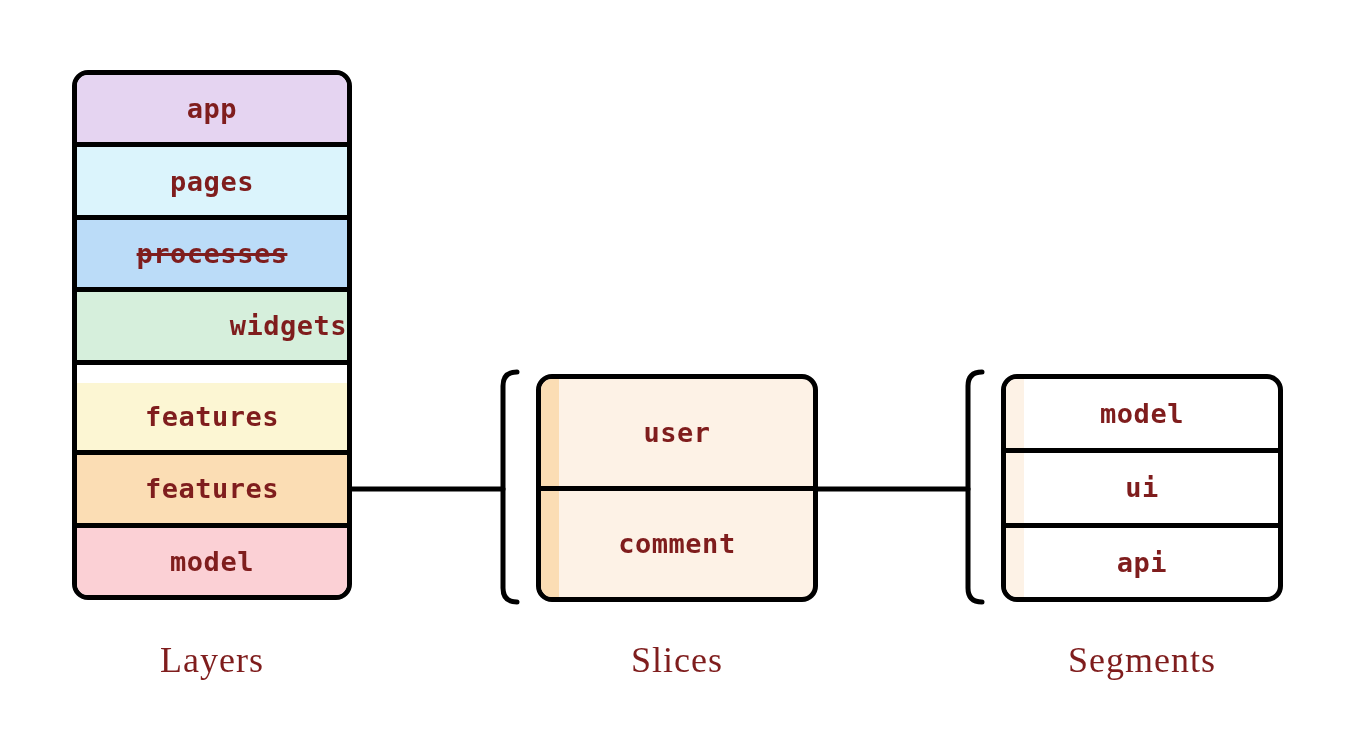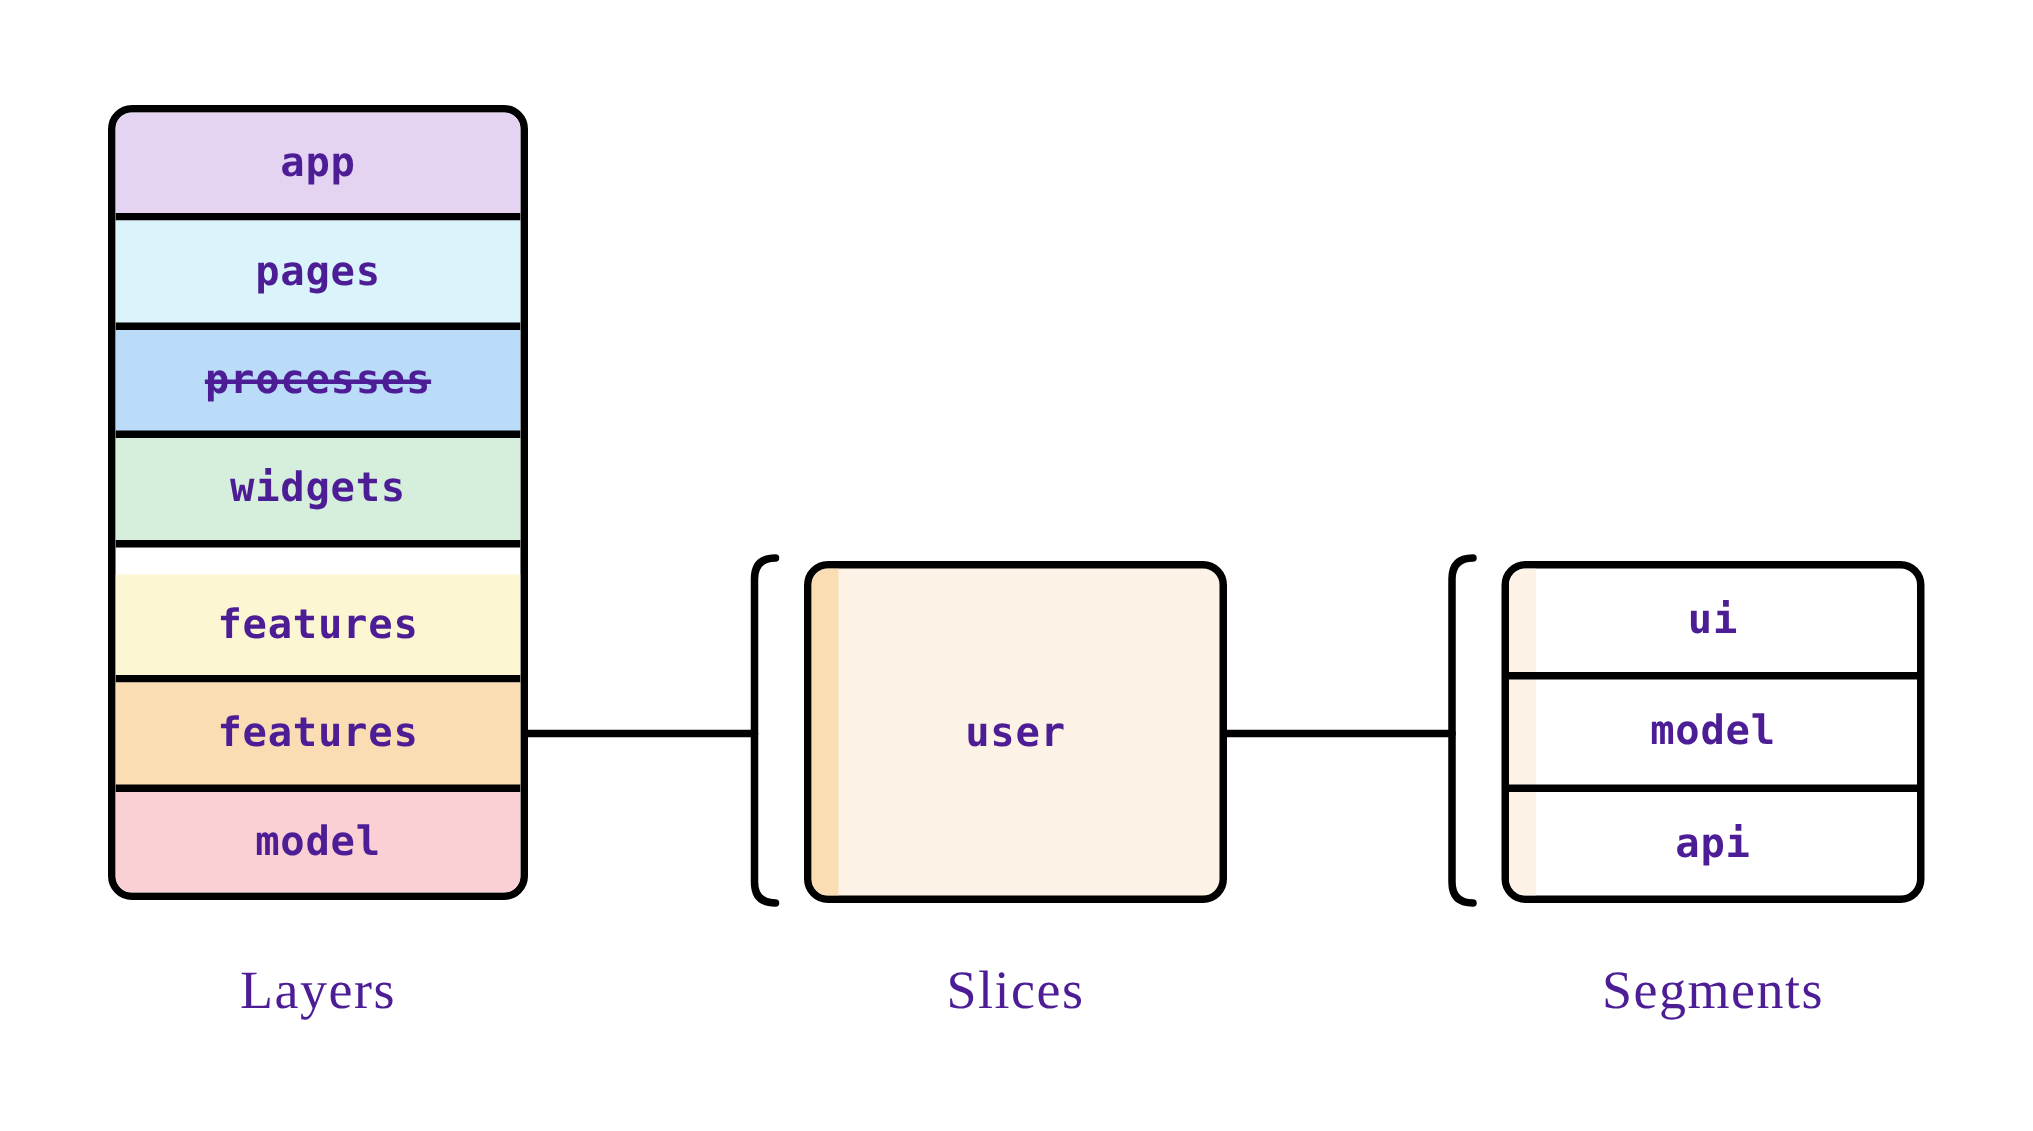--- a/index.html
+++ b/index.html
@@ -6,21 +6,21 @@
     margin: 0;
     padding: 0;
     background: #ffffff;
   }
   .stage {
     position: relative;
     width: 1355px;
     height: 754px;
     background: #ffffff;
     font-family: "DejaVu Sans Mono", "Liberation Mono", monospace;
-    color: #4c1d95;
+    color: #7f1d1d;
     overflow: hidden;
   }
   .overlay {
     position: absolute;
     left: 0;
     top: 0;
     width: 1355px;
     height: 754px;
     pointer-events: none;
   }
@@ -100,50 +100,53 @@
   <div class="box layers-box">
     <div class="row" style="background-color: rgb(229, 212, 241);">
       <span class="row-label">app</span>
     </div>
     <div class="row" style="background-color: rgb(219, 244, 252);">
       <span class="row-label">pages</span>
     </div>
     <div class="row" style="background-color: rgb(187, 220, 248);">
       <span class="row-label strike">processes</span>
     </div>
-    <div class="row" style="background-color: rgb(214, 239, 220);">
+    <div class="row" style="background-color: rgb(214, 239, 220); justify-content: flex-end;">
       <span class="row-label">widgets</span>
     </div>
     <div class="row" style="background-color: rgb(252, 246, 211); margin-top: 18px;">
       <span class="row-label">features</span>
     </div>
     <div class="row" style="background-color: rgb(251, 221, 180);">
       <span class="row-label">features</span>
     </div>
     <div class="row" style="background-color: rgb(251, 208, 213);">
       <span class="row-label">model</span>
     </div>
   </div>
   <div class="caption caption-layers">Layers</div>
 
   <div class="box slices-box" style="background-color: rgb(253, 242, 230);">
     <div class="accent-strip" style="background-color: rgb(251, 221, 180);"></div>
     <div class="row">
       <span class="row-label">user</span>
     </div>
+    <div class="row">
+      <span class="row-label">comment</span>
+    </div>
   </div>
   <div class="caption caption-slices">Slices</div>
 
   <div class="box segments-box" style="background-color: rgb(255, 255, 255);">
     <div class="accent-strip" style="background-color: rgb(253, 242, 230);"></div>
     <div class="row">
-      <span class="row-label">ui</span>
+      <span class="row-label">model</span>
     </div>
     <div class="row">
-      <span class="row-label">model</span>
+      <span class="row-label">ui</span>
     </div>
     <div class="row">
       <span class="row-label">api</span>
     </div>
   </div>
   <div class="caption caption-segments">Segments</div>
 
 </div>
 
 </body></html>

